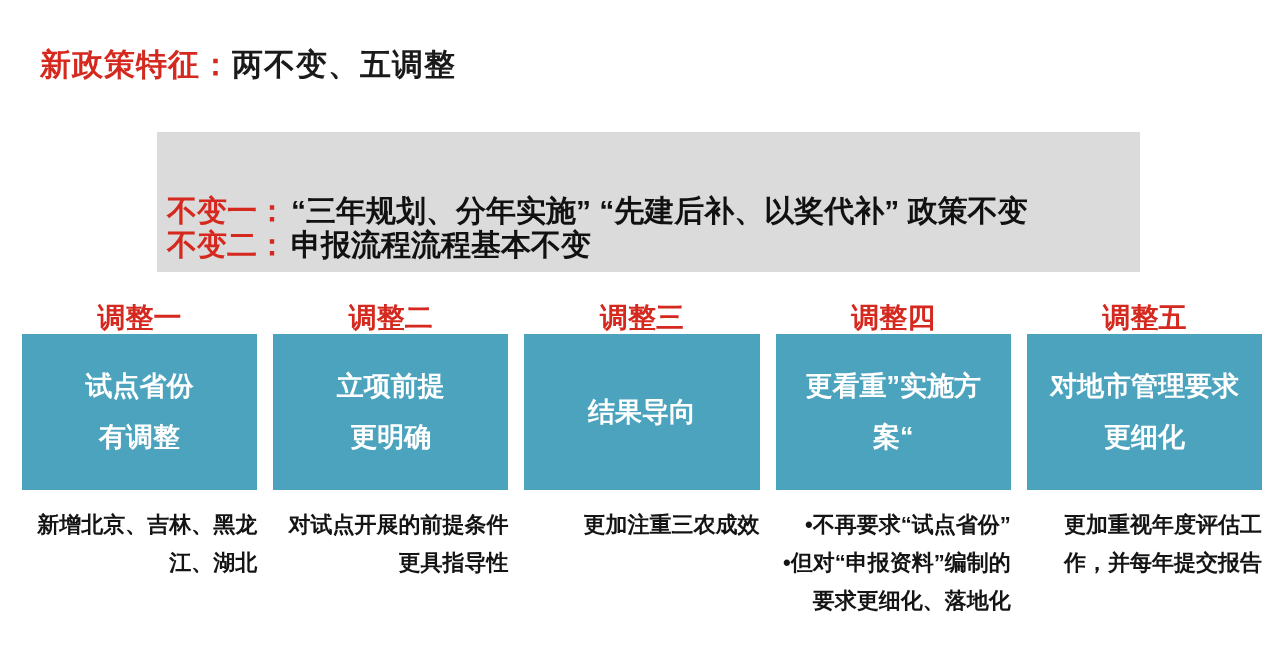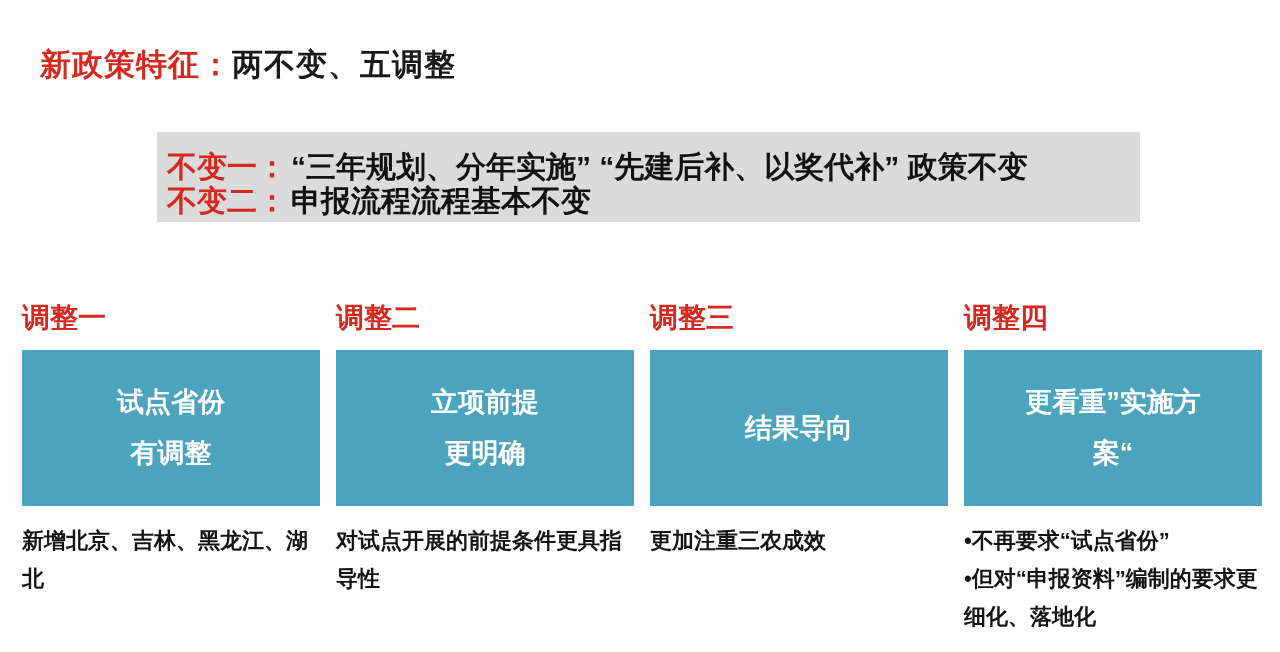--- a/index.html
+++ b/index.html
@@ -33,47 +33,47 @@
     white-space: nowrap;
   }
   .title .title-prefix { color: var(--red); }
   .title .title-main   { color: var(--ink); }
 
   .gray-panel {
     position: absolute;
     left: 157px;
     top: 132px;
     width: 983px;
-    height: 90px;
+    height: 140px;
     background: var(--gray);
     display: flex;
     flex-direction: column;
-    justify-content: space-between;
+    justify-content: flex-end;
     padding: 18px 6px 10px 10px;
     font-size: 30px;
     line-height: 34px;
   }
   .panel-line { white-space: nowrap; }
   .panel-label { color: var(--red); margin-right: 4px; }
   .panel-text  { color: #111111; }
 
   .columns {
     position: absolute;
     left: 22px;
     top: 302px;
     width: 1240px;
     display: flex;
     gap: 16px;
   }
   .col { flex: 1 1 0; min-width: 0; }
   .col-header {
+    text-align: center;
     color: var(--red);
     font-size: 28px;
     line-height: 32px;
-    margin-bottom: 16px;
   }
   .blue-box {
     height: 156px;
     background: var(--blue);
     color: #ffffff;
     display: flex;
     flex-direction: column;
     justify-content: center;
     align-items: center;
     text-align: center;
@@ -81,21 +81,21 @@
   }
   .blue-box .bl {
     line-height: 51px;
     white-space: nowrap;
   }
   .notes {
     margin-top: 16px;
     color: #141414;
     font-size: 22px;
     line-height: 38px;
-    text-align: left;
+    text-align: right;
   }
 </style>
 </head>
 <body>
 
 <div class="slide">
 
   <div class="title">
     <span class="title-prefix">新政策特征：</span><span class="title-main">两不变、五调整</span>
   </div>
@@ -154,15 +154,27 @@
       <div class="blue-box">
         <div class="bl">更看重”实施方</div>
         <div class="bl">案“</div>
       </div>
       <div class="notes">
         <div class="note">•不再要求“试点省份”</div>
         <div class="note">•但对“申报资料”编制的要求更细化、落地化</div>
       </div>
     </div>
 
+    <div class="col">
+      <div class="col-header">调整五</div>
+      <div class="blue-box">
+        <div class="bl">对地市管理要求</div>
+        <div class="bl">更细化</div>
+        <div class="bl"></div>
+      </div>
+      <div class="notes">
+        <div class="note">更加重视年度评估工作，并每年提交报告</div>
+        <div class="note"></div>
+      </div>
+    </div>
 
   </div>
 </div>
 
 </body></html>

